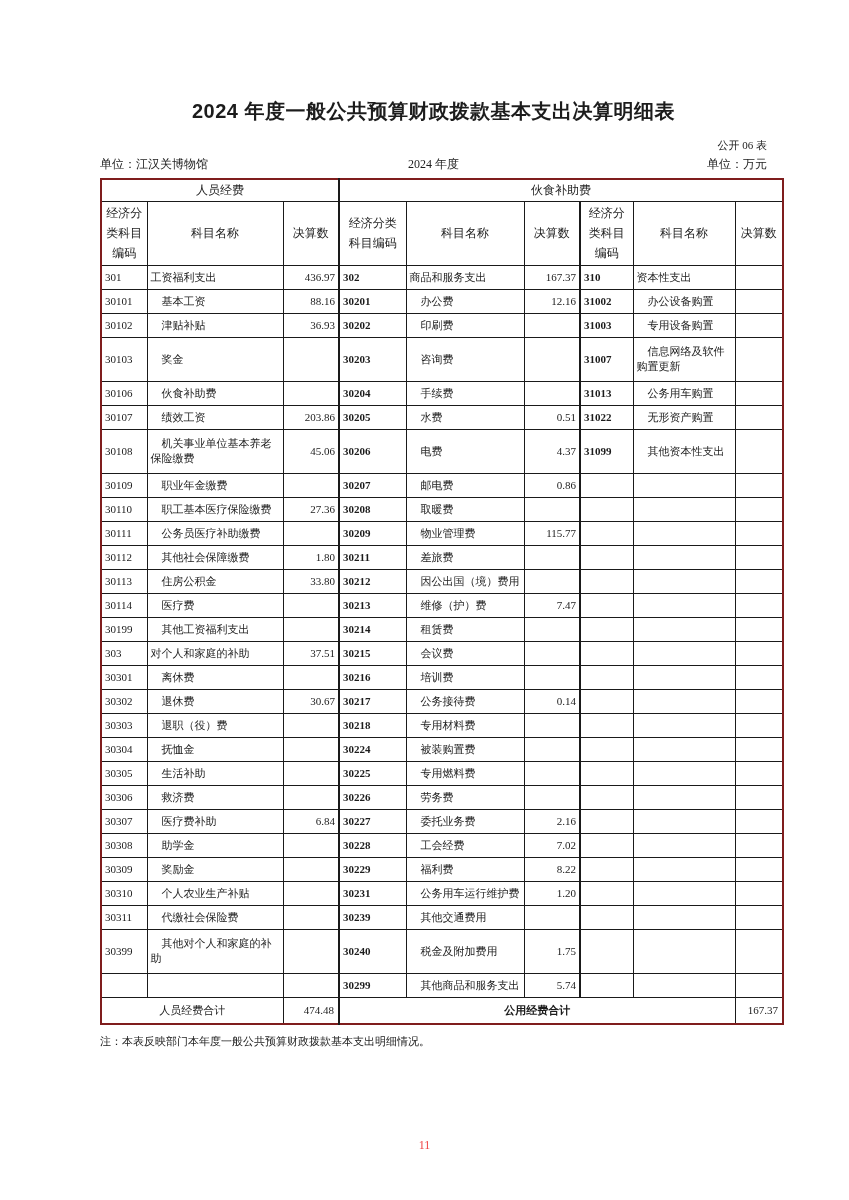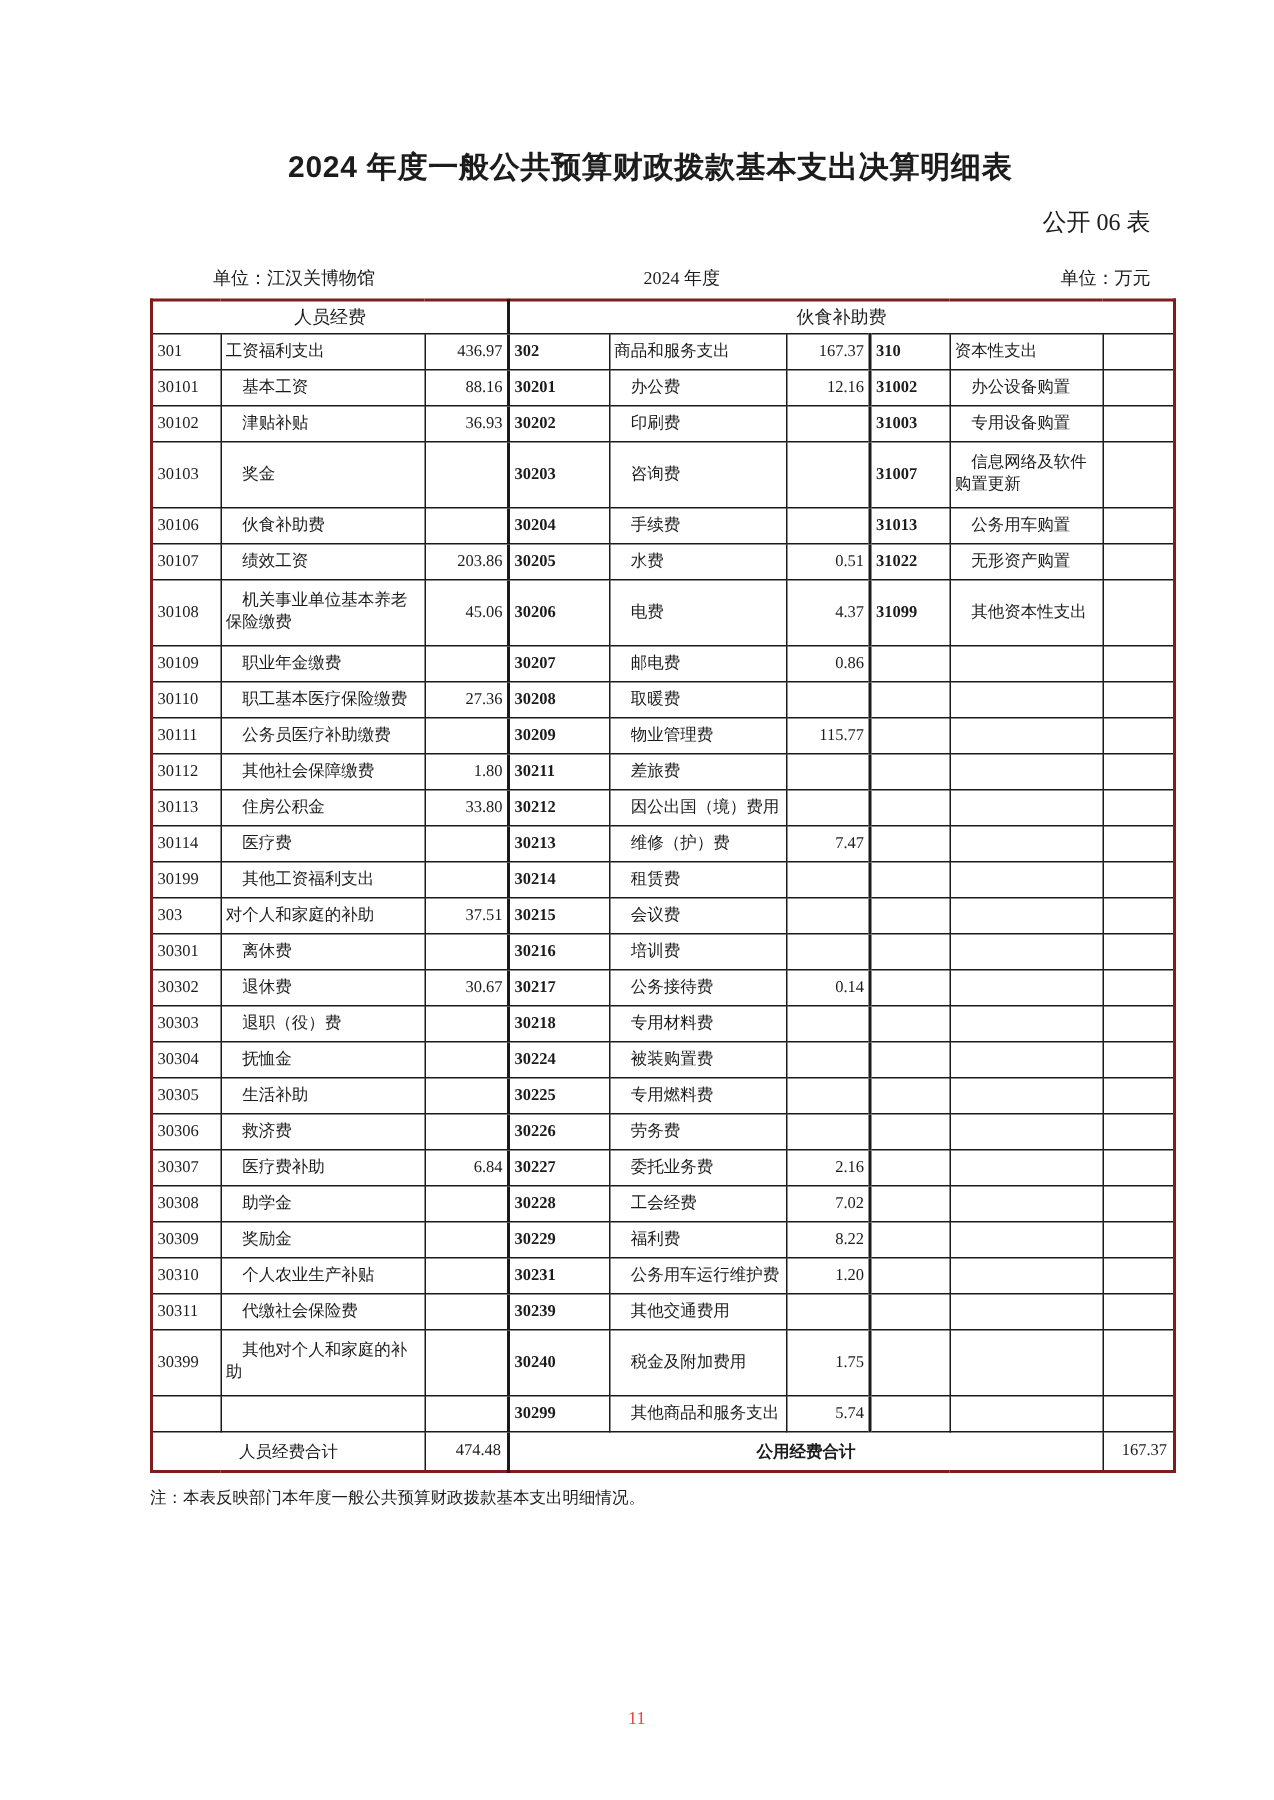--- a/index.html
+++ b/index.html
@@ -16,22 +16,22 @@
   .content { position:absolute; left:85px; top:98px; width:682px;padding-left:15px; }
   .doc-title {
     text-align:center;
     font-size:20px;
     font-weight:bold;
     font-family:"Liberation Sans","DejaVu Sans",sans-serif;
     letter-spacing:0.5px;
     margin-bottom:13px;
     white-space:nowrap;
   }
-  .table-code { text-align:right; font-size:16px; margin-bottom:18px; }
-  .meta-row { display:flex; font-size:12px; margin-bottom:5px;margin-left:42px; }
+  .table-code { text-align:right; font-size:11px; margin-bottom:3px; }
+  .meta-row { display:flex; font-size:12px; margin-bottom:5px; }
   .meta-row > span { flex:1 1 0; }
   .meta-center { text-align:center; }
   .meta-right { text-align:right; }
 
   table.budget {
     border-collapse:collapse;
     table-layout:fixed;
     width:682px;
     border:2px solid #7f1d1d;
     font-size:11px;
@@ -94,20 +94,36 @@
           <col style="width:56px">
         <col style="width:53px">
           <col style="width:102px">
           <col style="width:48px">
       </colgroup>
       <thead>
         <tr class="group-row">
           <th colspan="3">人员经费</th>
           <th colspan="6" class="grp">伙食补助费</th>
         </tr>
+        <tr class="colhdr-row">
+          <th>经济分
+类科目
+编码</th>
+          <th>科目名称</th>
+          <th>决算数</th>
+          <th class="grp">经济分类
+科目编码</th>
+          <th>科目名称</th>
+          <th>决算数</th>
+          <th class="grp">经济分
+类科目
+编码</th>
+          <th>科目名称</th>
+          <th>决算数</th>
+        </tr>
       </thead>
       <tbody>
           <tr>
             <td class="code">301</td>
             <td class="name">工资福利支出</td>
             <td class="val">436.97</td>
             <td class="code grp">302</td>
             <td class="name">商品和服务支出</td>
             <td class="val">167.37</td>
             <td class="code grp">310</td>

